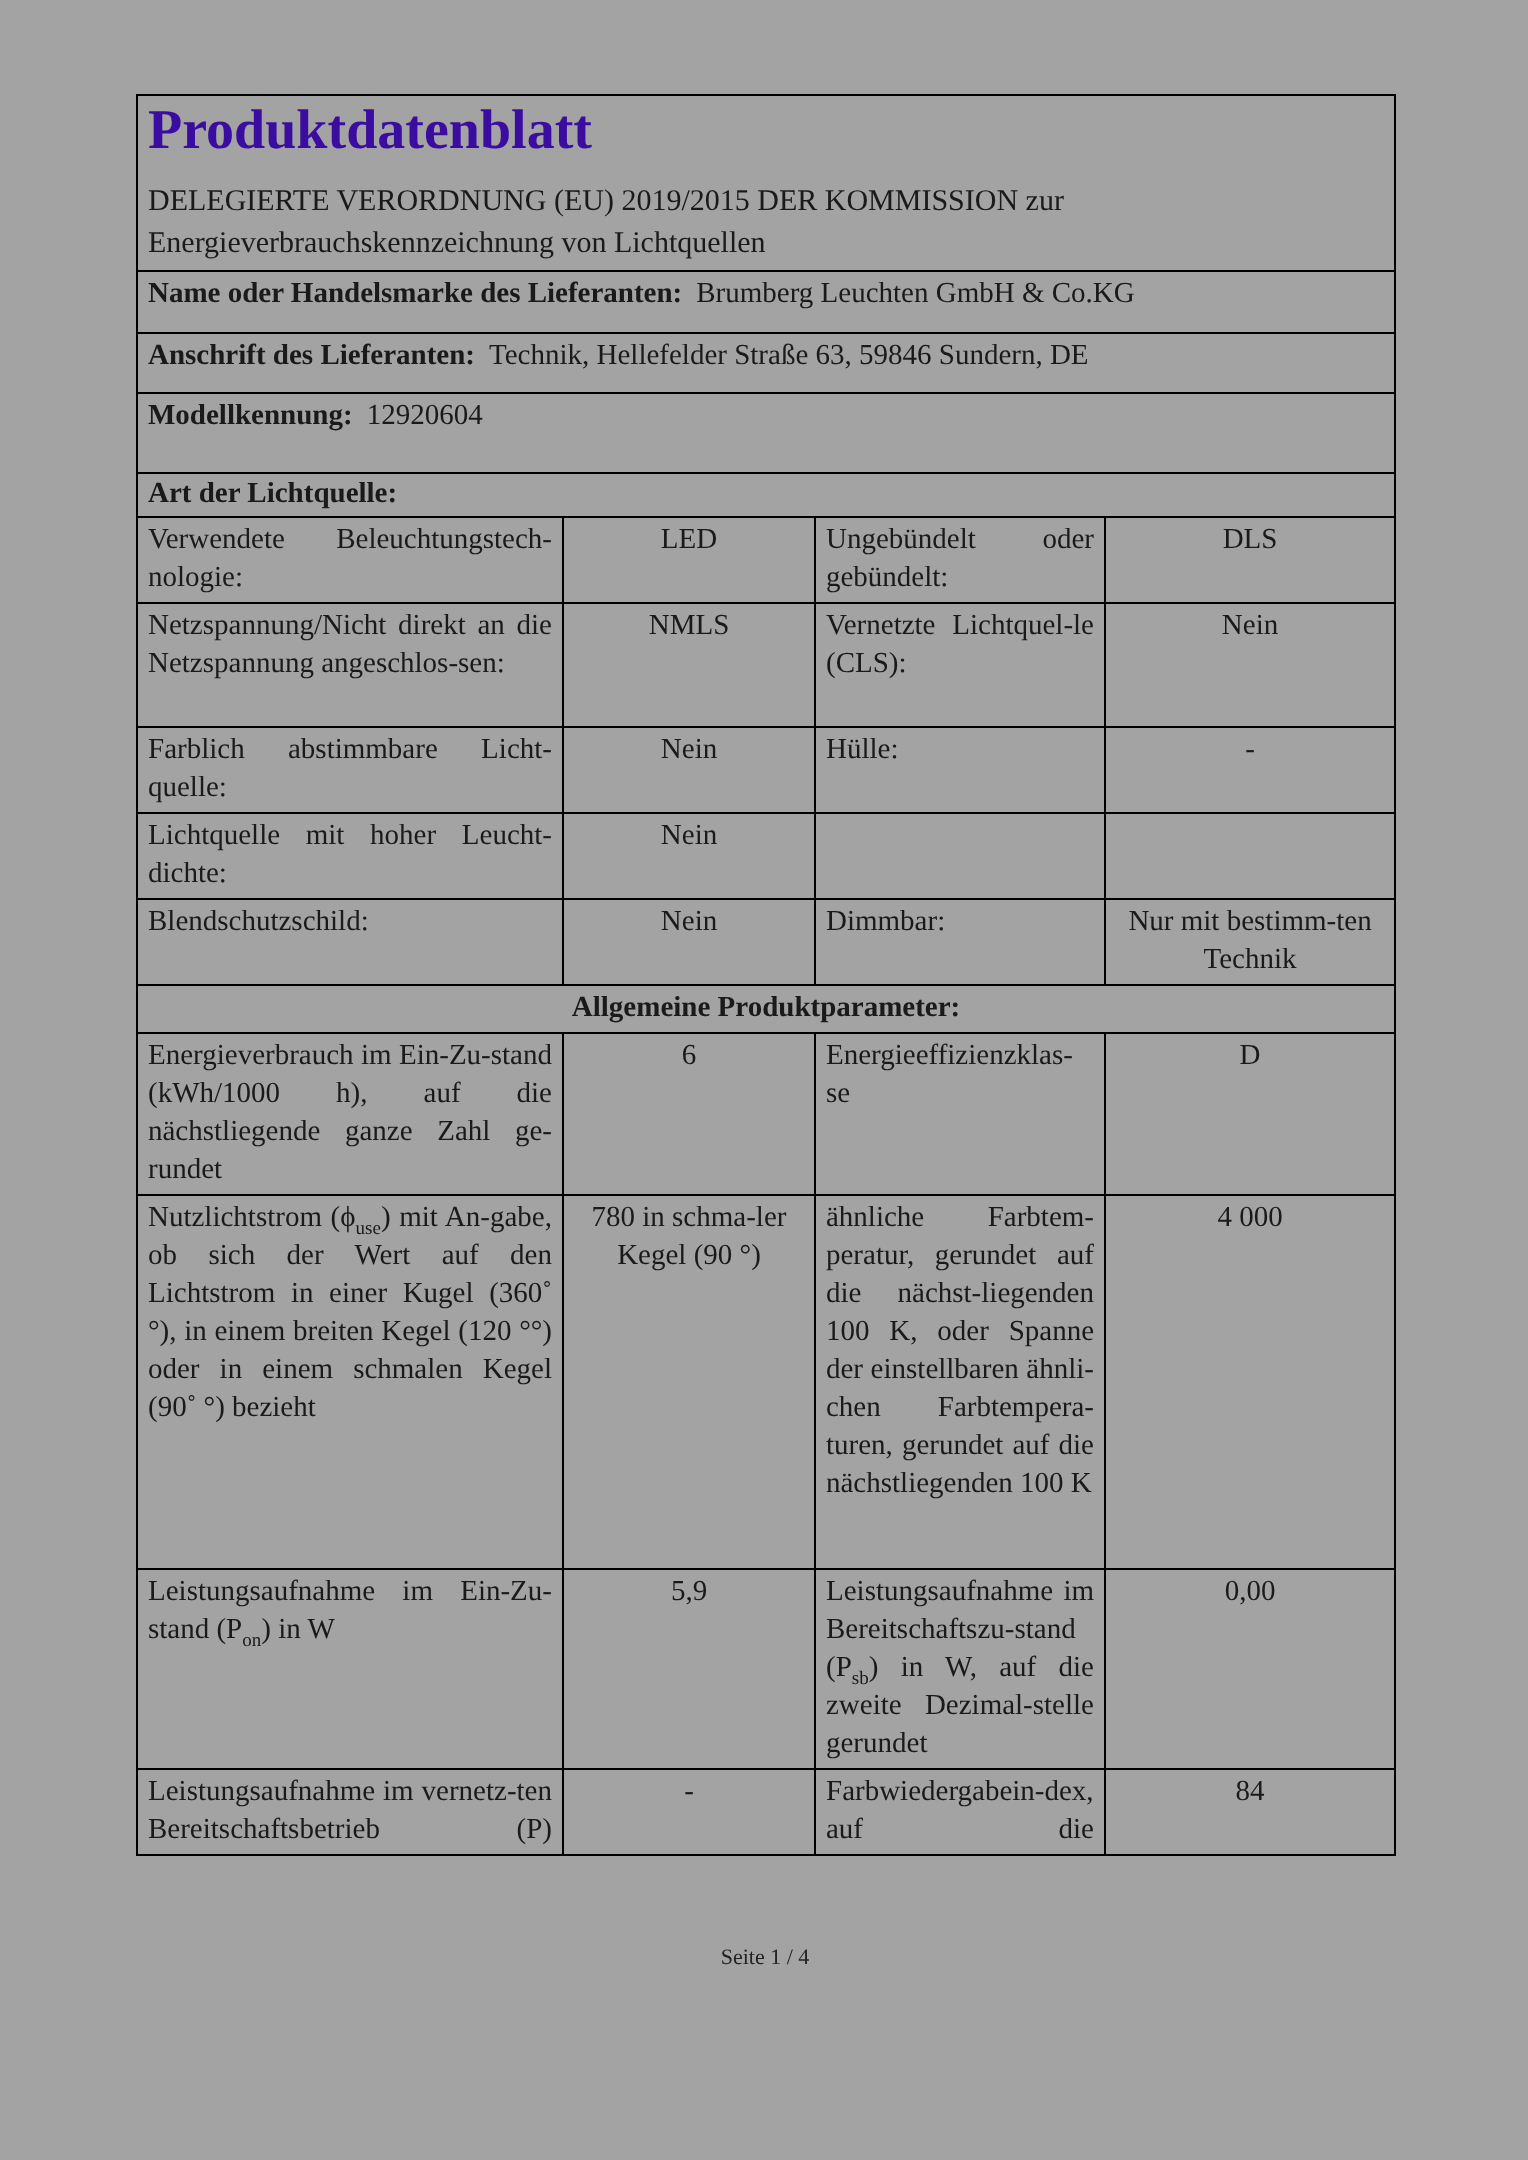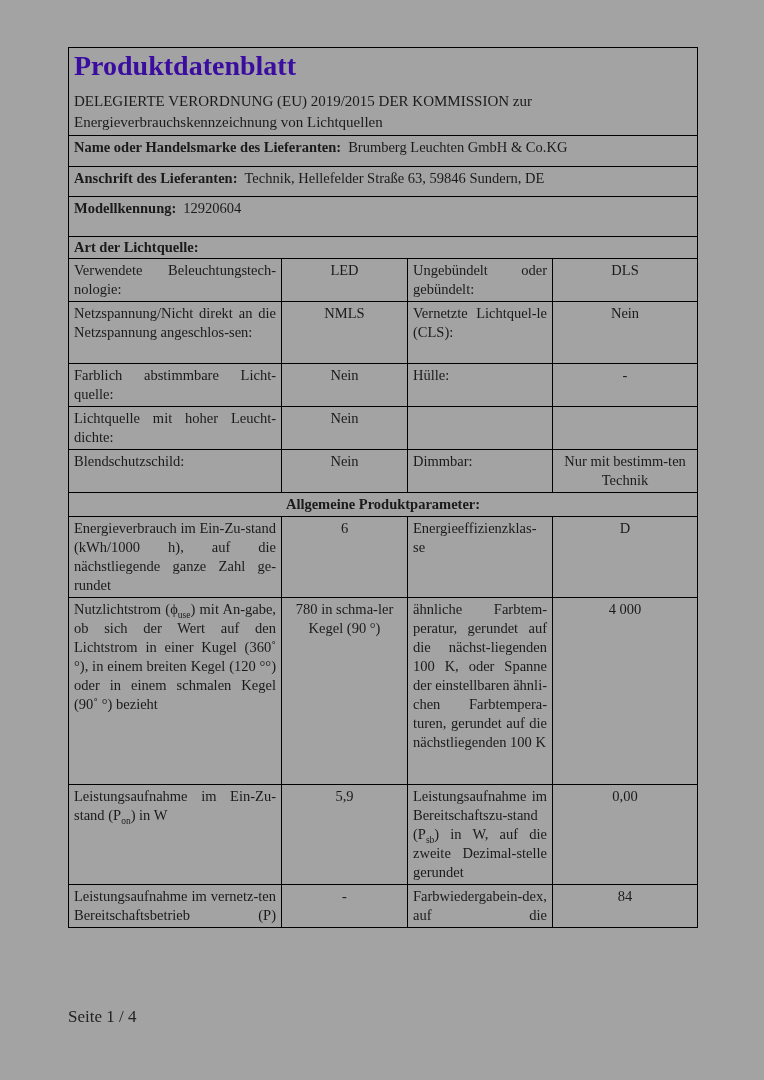--- a/index.html
+++ b/index.html
@@ -26,22 +26,22 @@
   .info-cell { padding: 5px 5px; }
   .info-value { margin-left: 7px; }
   .just { text-align: justify; }
   .val { text-align: center; }
   .c2 { padding: 2px 13px; }
   .c4 { padding: 2px 16px; }
   .sec { text-align: center; font-weight: bold; padding: 1px 5px; }
   .para-gap { margin-top: 6px; }
   .clip-just { text-align: justify; text-align-last: justify; }
   .footer {
-    position: absolute; left: 68px; top: 1007px; width: 629px;
-    text-align: left; font-size: 17px; color: #222;
+    position: absolute; left: 68px; top: 973px; width: 629px;
+    text-align: center; font-size: 11px; color: #222;
   }
   tr.h-title { height: 88px; }
   tr.h-info1 { height: 31px; }
   tr.h-info2 { height: 30px; }
   tr.h-info3 { height: 40px; padding-left: 36px; }
   tr.h-art   { height: 22px; }
   tr.h-r1 { height: 41px; }
   tr.h-r2 { height: 62px; }
   tr.h-r3 { height: 62px; }
   tr.h-r4 { height: 40px; }

